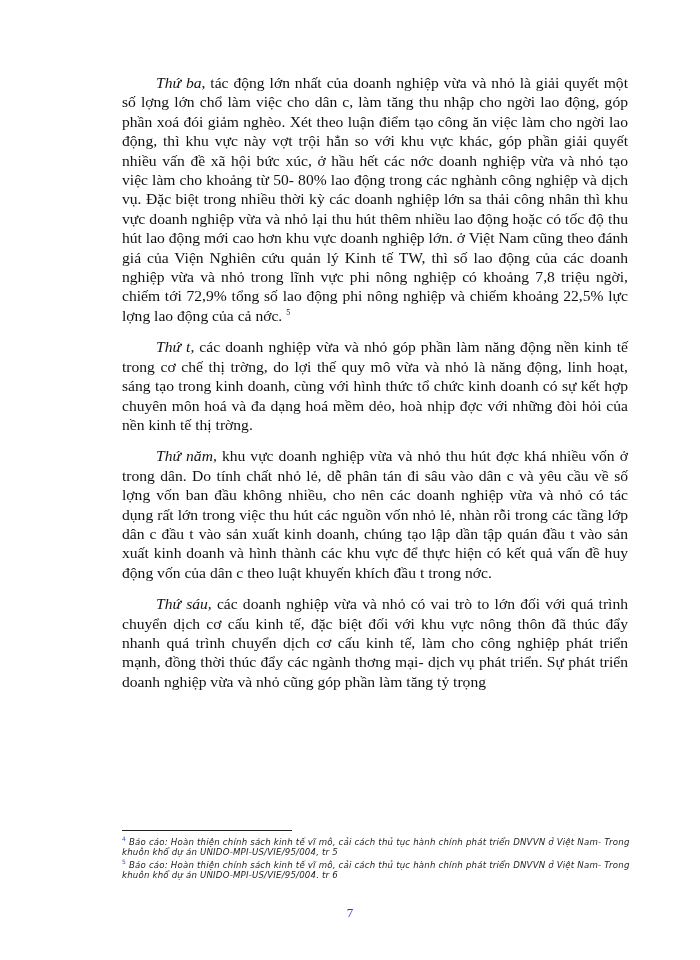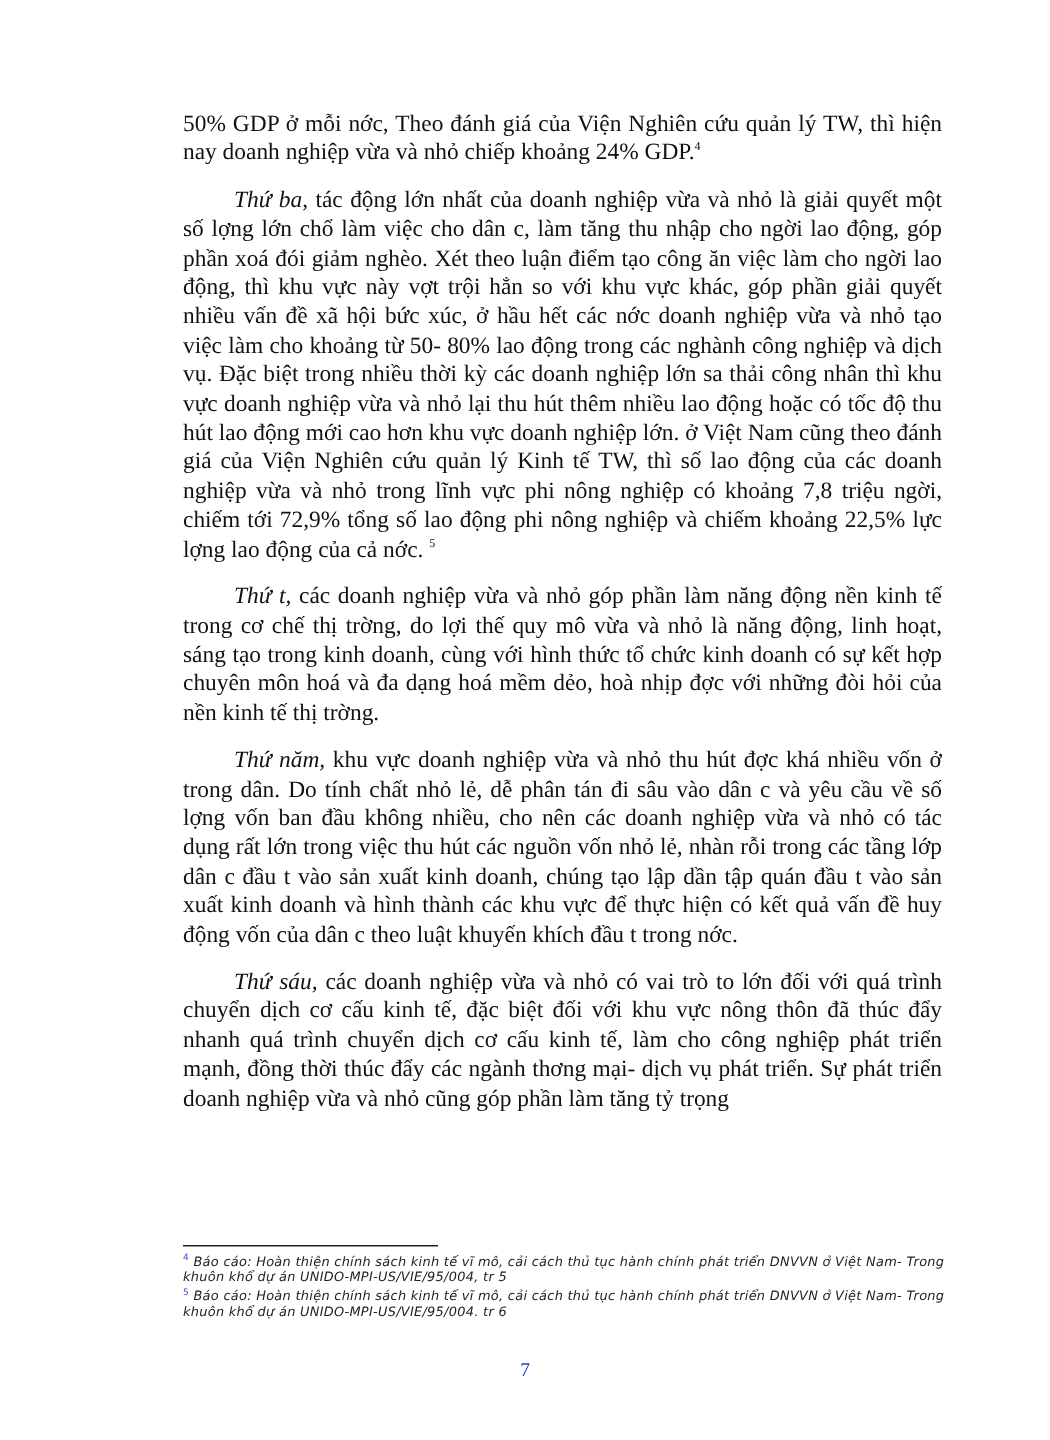--- a/index.html
+++ b/index.html
@@ -27,21 +27,20 @@
   .page-number {
     position: absolute; left: 0; width: 700px; top: 905px; text-align: center;
     font-family: "Liberation Serif", serif; font-size: 13px; color: #2b35d6;
   }
 </style>
 </head>
 <body>
 
 <div class="page">
   <div class="body-text">
-    <p class="para"><span>50% GDP ở mỗi nớc,   Theo đánh giá của Viện Nghiên cứu quản lý TW, thì hiện nay doanh nghiệp vừa và nhỏ chiếp khoảng 24% GDP.</span><sup class="fnref">4</sup></p>
 
     <p class="para indent"><span class="lead">Thứ ba</span><span>, tác động lớn nhất của doanh nghiệp vừa và nhỏ là giải quyết một số lợng   lớn chổ làm việc cho dân c,   làm tăng thu nhập cho ngời   lao động, góp phần xoá đói giảm nghèo. Xét theo luận điểm tạo công ăn việc làm cho ngời   lao động, thì khu vực này vợt   trội hẳn so với khu vực khác, góp phần giải quyết nhiều vấn đề xã hội bức xúc, ở hầu hết các nớc   doanh nghiệp vừa và nhỏ tạo việc làm cho khoảng từ 50- 80% lao động trong các nghành công nghiệp và dịch vụ. Đặc biệt trong nhiều thời kỳ các doanh nghiệp lớn sa thải công nhân thì khu vực doanh nghiệp vừa và nhỏ lại thu hút thêm nhiều lao động hoặc có tốc độ thu hút lao động mới cao hơn khu vực doanh nghiệp lớn. ở Việt Nam cũng theo đánh giá của Viện Nghiên cứu quản lý Kinh tế TW, thì số lao động của các doanh nghiệp vừa và nhỏ trong lĩnh vực phi nông nghiệp có khoảng 7,8 triệu ngời,   chiếm tới 72,9% tổng số lao động phi nông nghiệp và chiếm khoảng 22,5% lực lợng   lao động của cả nớc. </span><sup class="fnref">5</sup></p>
 
     <p class="para indent"><span class="lead">Thứ t,</span><span>  các doanh nghiệp vừa và nhỏ góp phần làm năng động nền kinh tế trong cơ chế thị trờng,   do lợi thế quy mô vừa và nhỏ là năng động, linh hoạt, sáng tạo trong kinh doanh, cùng với hình thức tổ chức kinh doanh có sự kết hợp chuyên môn hoá và đa dạng hoá mềm dẻo, hoà nhịp đợc   với những đòi hỏi của nền kinh tế thị trờng.</span></p>
 
     <p class="para indent"><span class="lead">Thứ năm,</span><span> khu vực doanh nghiệp vừa và nhỏ thu hút đợc   khá nhiều vốn ở trong dân. Do tính chất nhỏ lẻ, dễ phân tán đi sâu vào dân c   và yêu cầu về số lợng   vốn ban đầu không nhiều, cho nên các  doanh nghiệp vừa và nhỏ có tác dụng rất lớn trong việc thu hút các nguồn vốn nhỏ lẻ, nhàn rỗi trong các tầng lớp dân c   đầu t   vào sản xuất kinh doanh, chúng tạo lập dần tập quán đầu t   vào sản xuất kinh doanh và hình thành các khu vực để thực hiện có kết quả vấn đề huy động vốn của dân c   theo luật khuyến khích đầu t   trong nớc.</span></p>
 
     <p class="para indent"><span class="lead">Thứ sáu,</span><span> các doanh nghiệp vừa và nhỏ có vai trò to lớn đối với quá trình chuyển dịch cơ cấu kinh tế, đặc biệt đối với khu vực nông thôn đã thúc đẩy nhanh quá trình chuyển dịch cơ cấu kinh tế, làm cho công nghiệp phát triển mạnh, đồng thời thúc đẩy các ngành thơng   mại- dịch vụ phát triển. Sự phát triển doanh nghiệp vừa và nhỏ cũng góp phần làm tăng tỷ trọng</span></p>
   </div>
 

